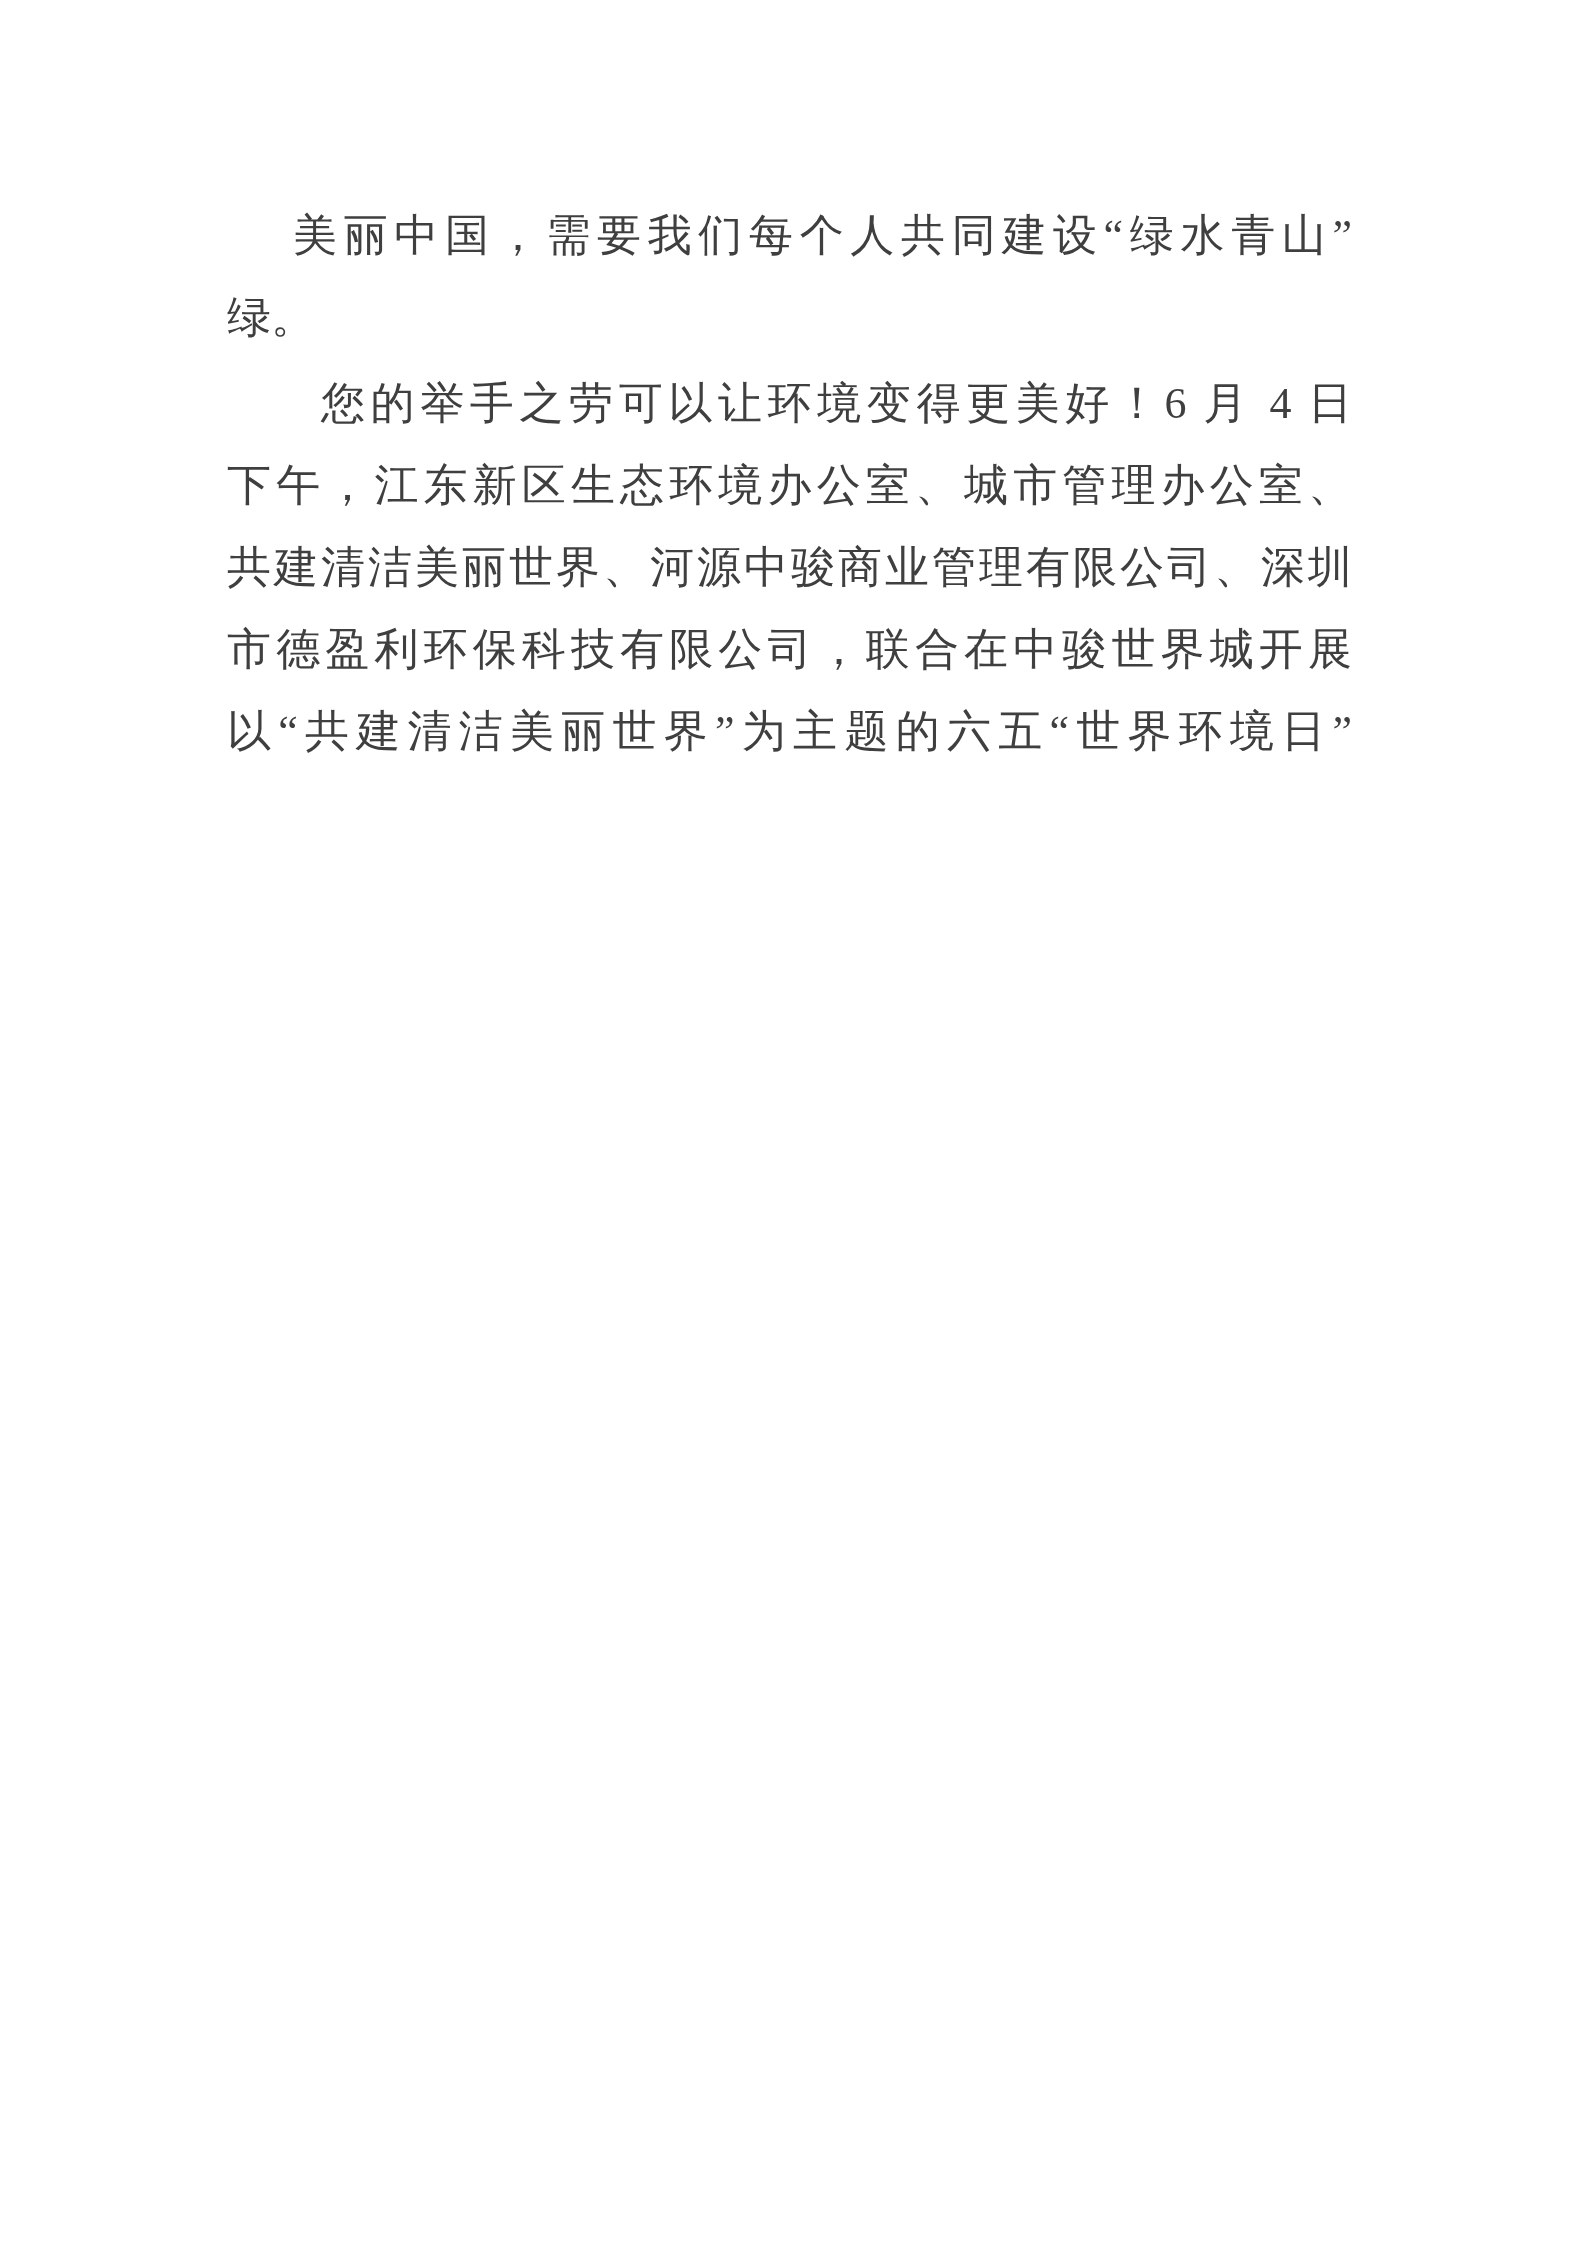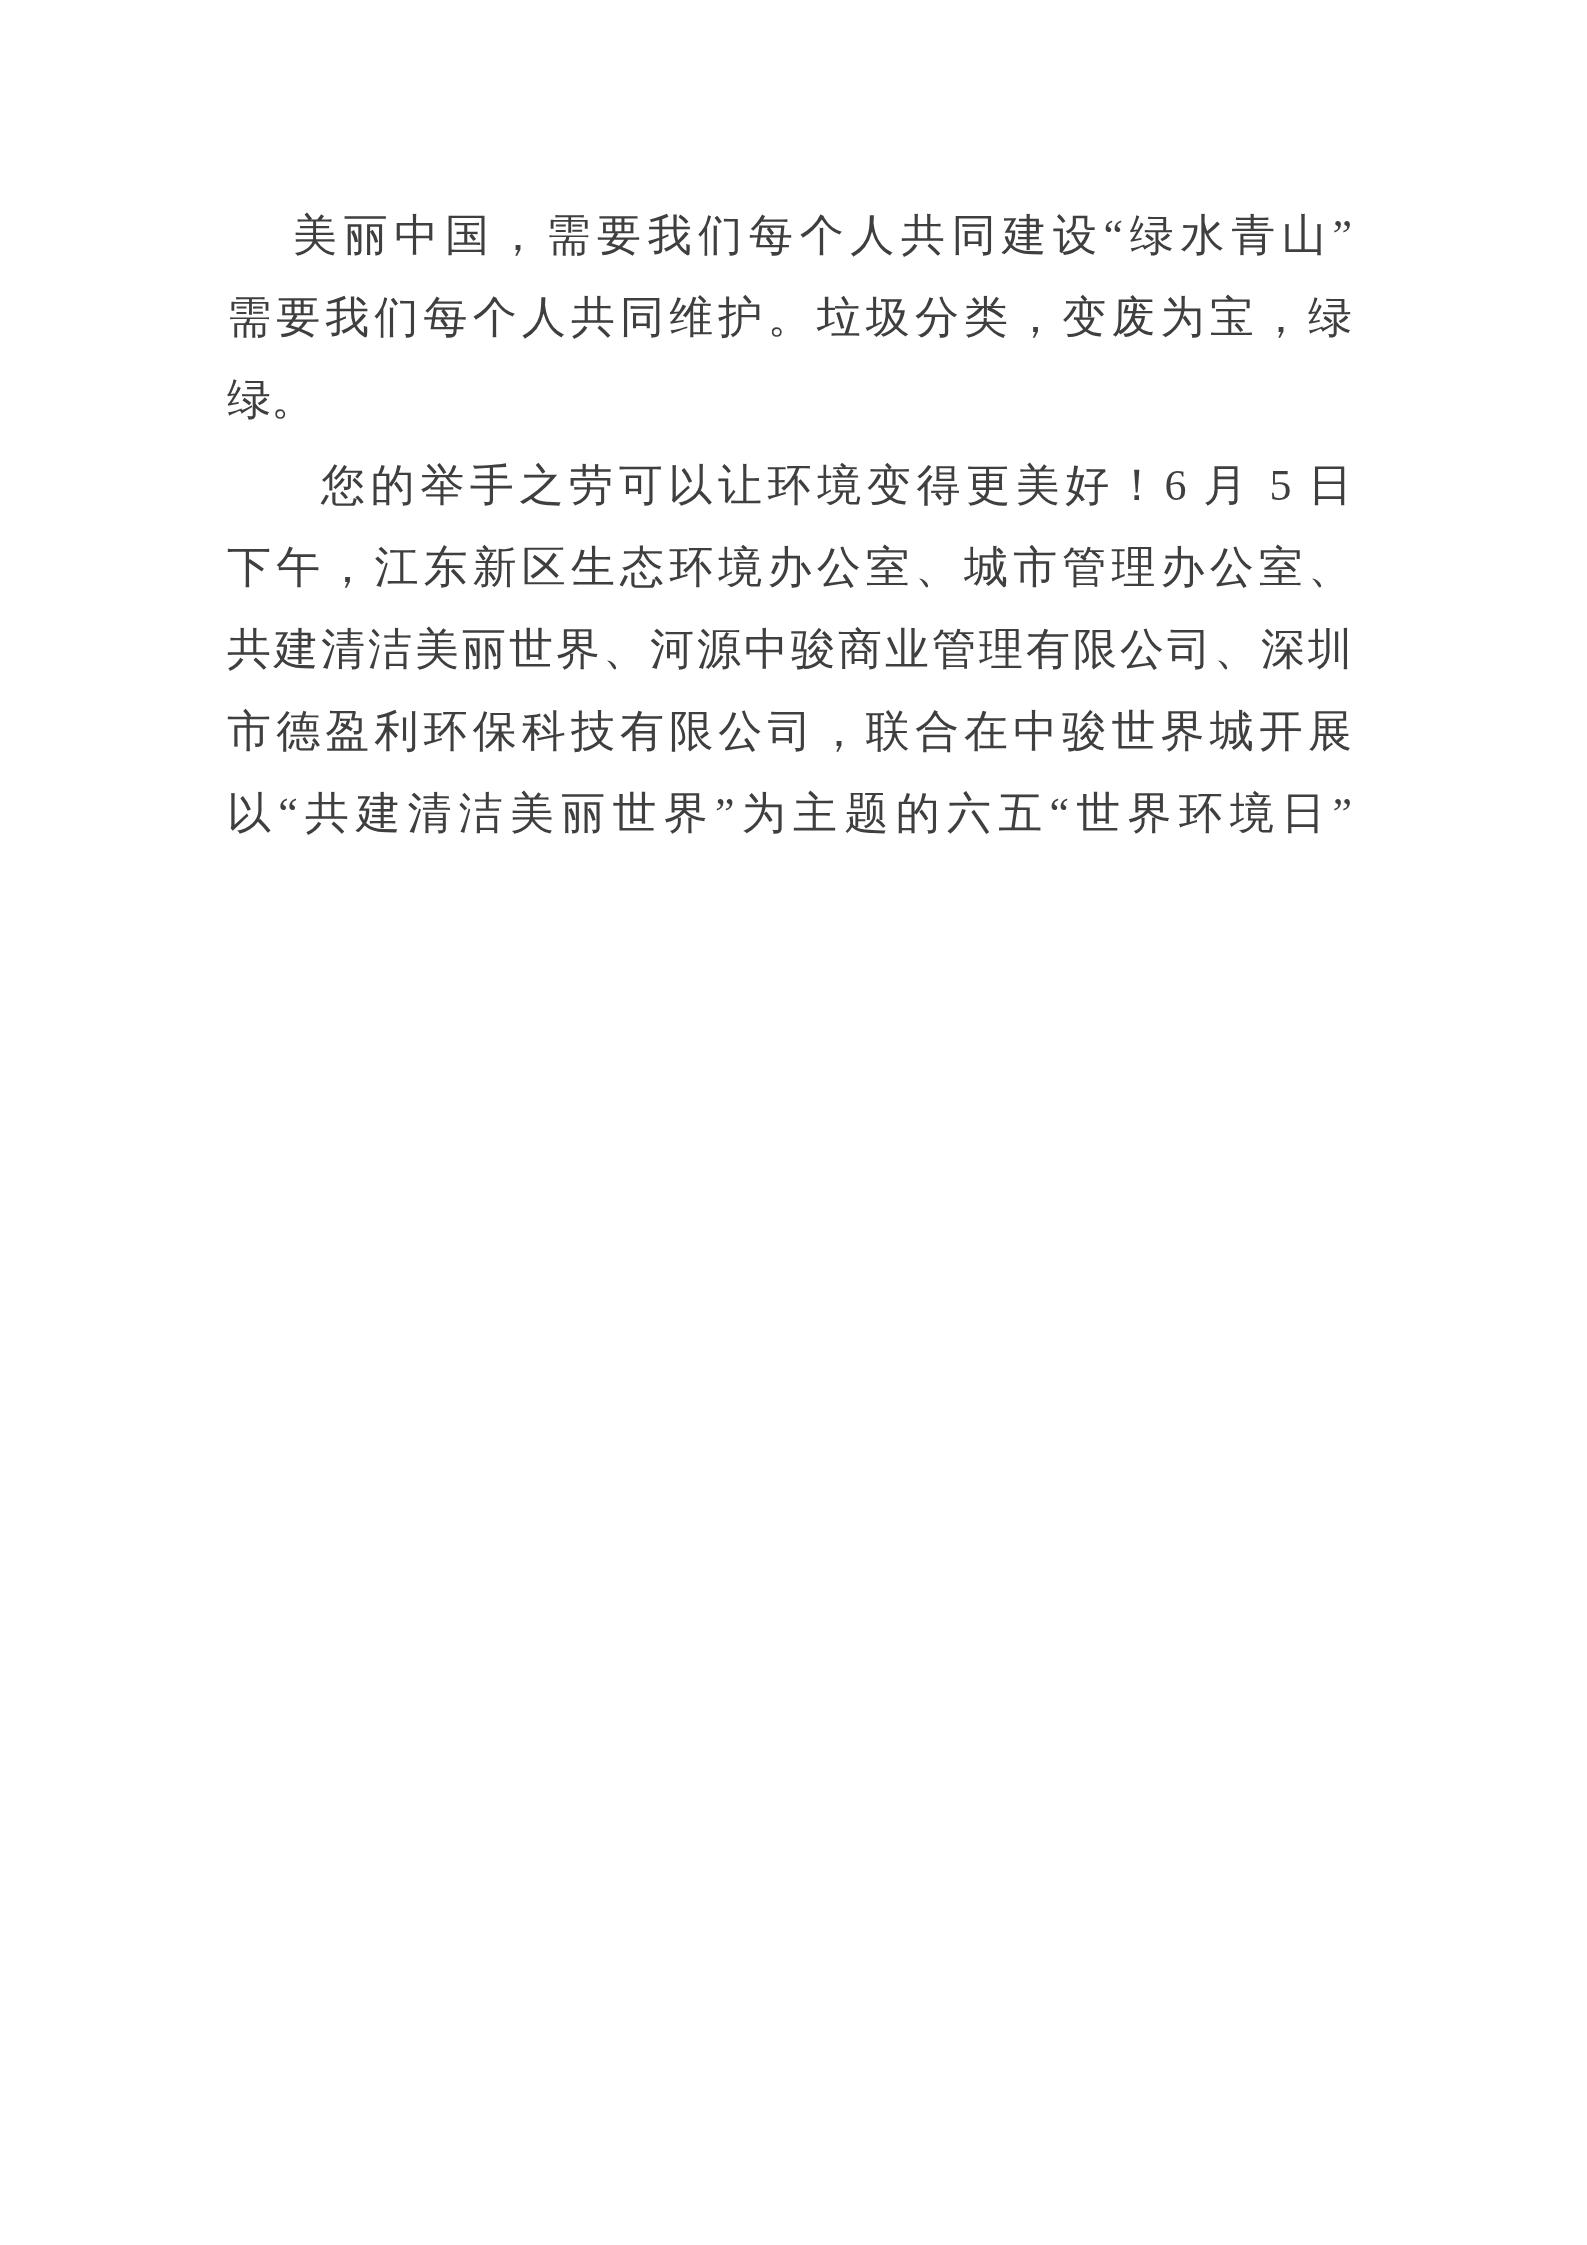--- a/index.html
+++ b/index.html
@@ -51,26 +51,25 @@
   }
 </style>
 </head>
 <body>
 
 <div class="page">
   <div class="textblock">
 
     <div class="paragraph">
       <div class="line indent-a">美丽中国，需要我们每个人共同建设“绿水青山”</div>
-      <div class="line">需要我们每个人共同维护。垃圾分类，变废为宝，绿</div>
       <div class="line last">绿。</div>
     </div>
 
     <div class="paragraph">
-      <div class="line indent-b">您的举手之劳可以让环境变得更美好！6 月 5 日</div>
+      <div class="line indent-b">您的举手之劳可以让环境变得更美好！6 月 4 日</div>
       <div class="line">下午，江东新区生态环境办公室、城市管理办公室、</div>
       <div class="line">共建清洁美丽世界、河源中骏商业管理有限公司、深圳</div>
       <div class="line">市德盈利环保科技有限公司，联合在中骏世界城开展</div>
       <div class="line">以“共建清洁美丽世界”为主题的六五“世界环境日”</div>
     </div>
 
   </div>
 </div>
 
 </body></html>

